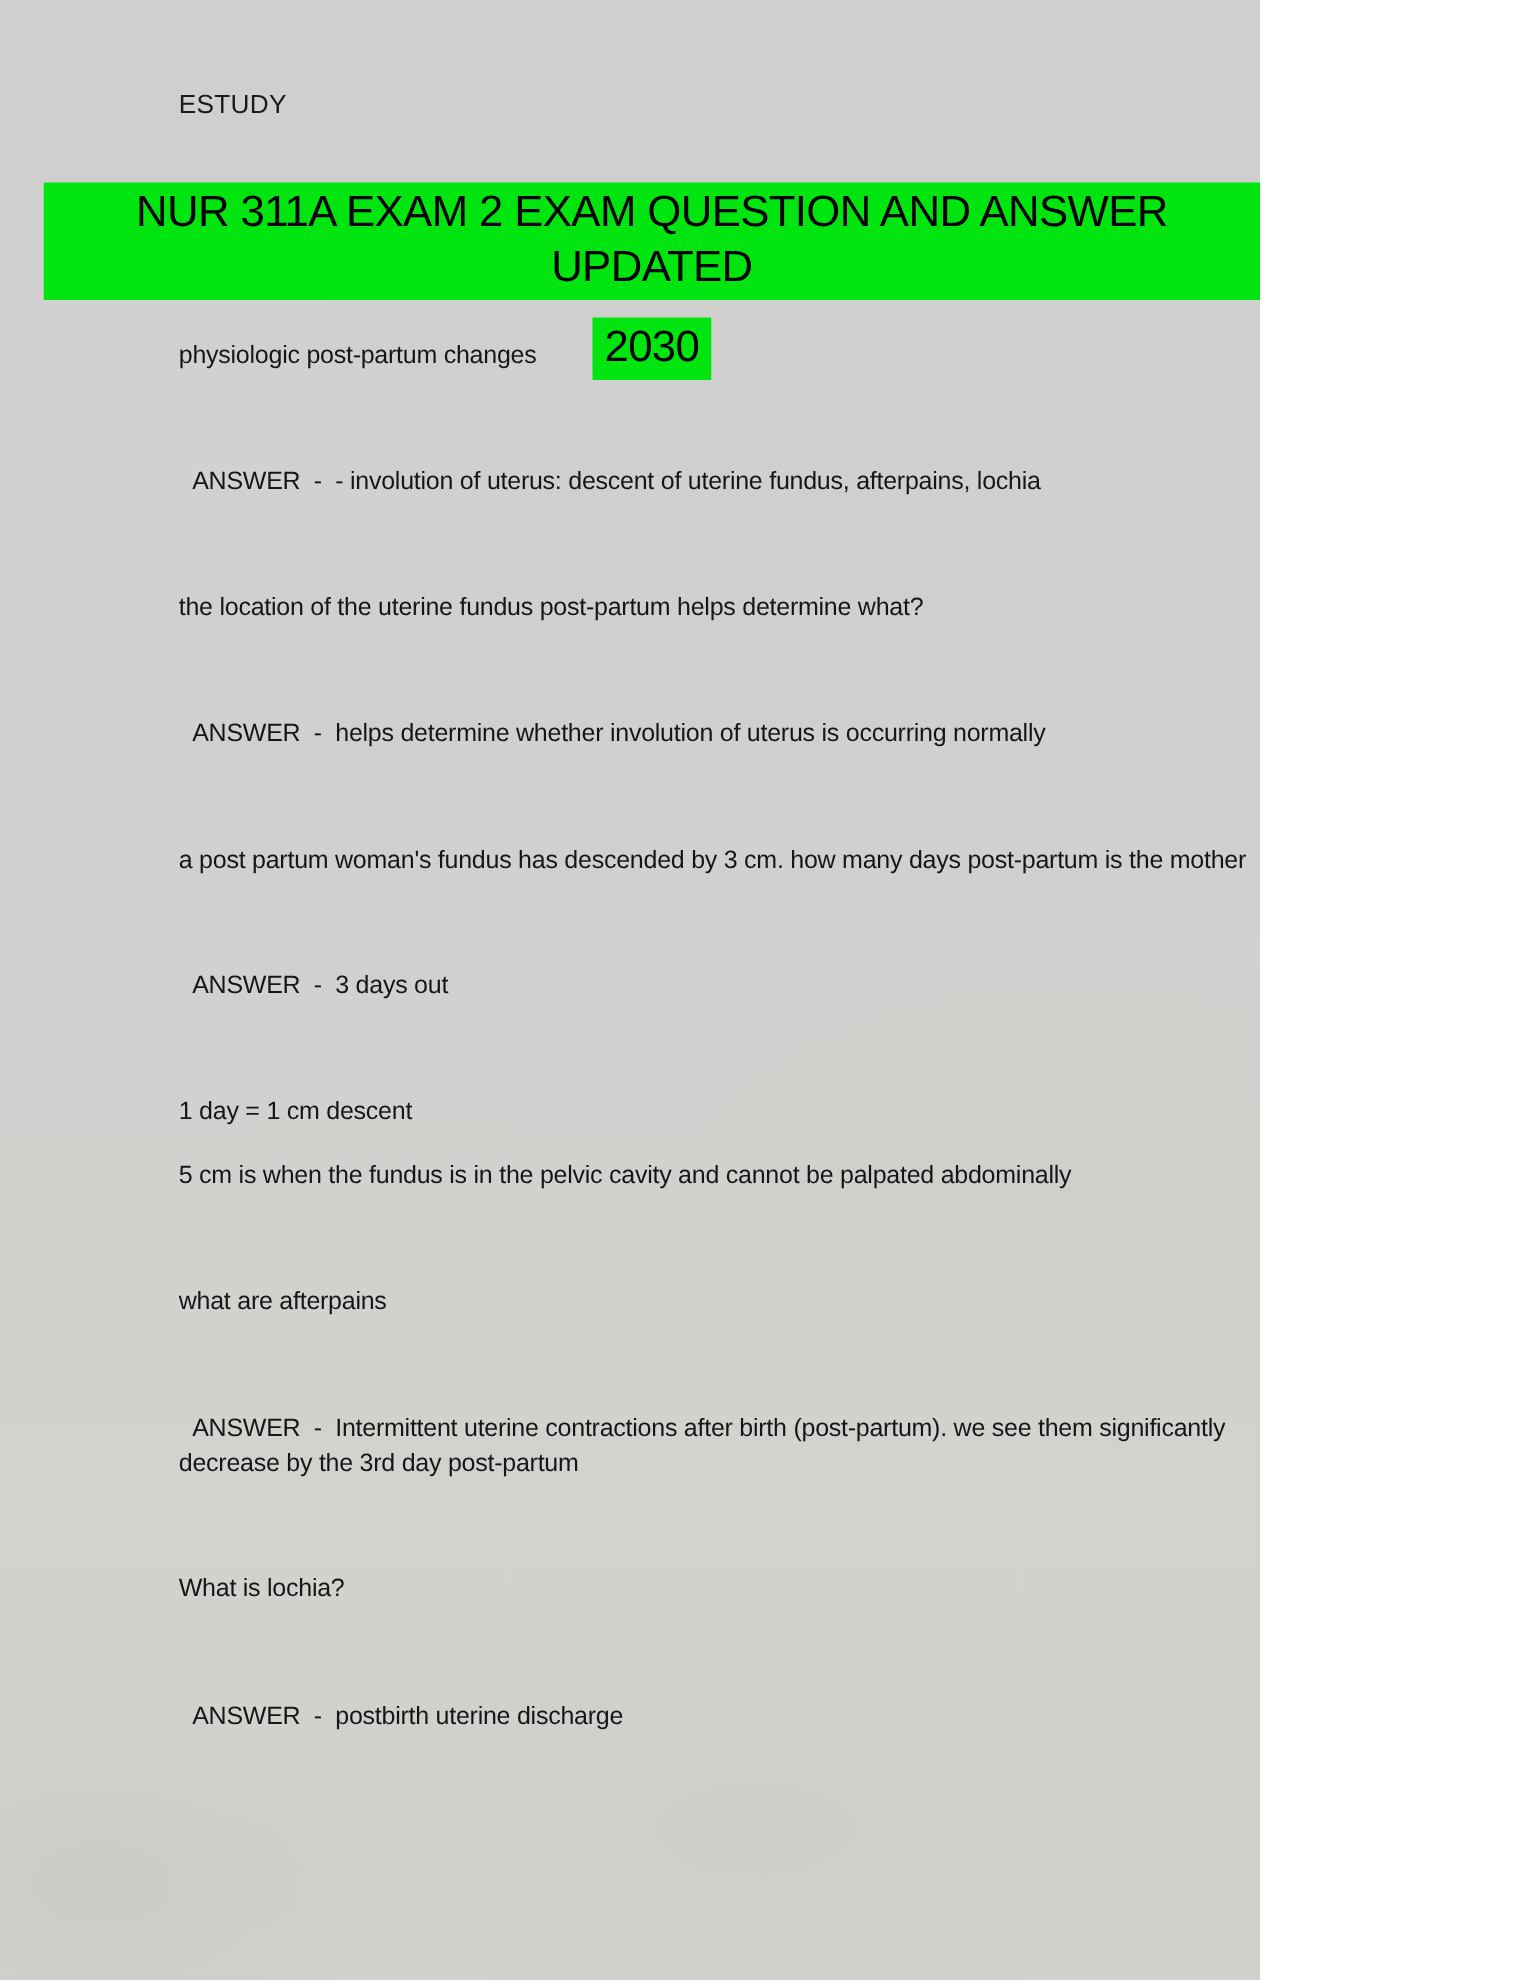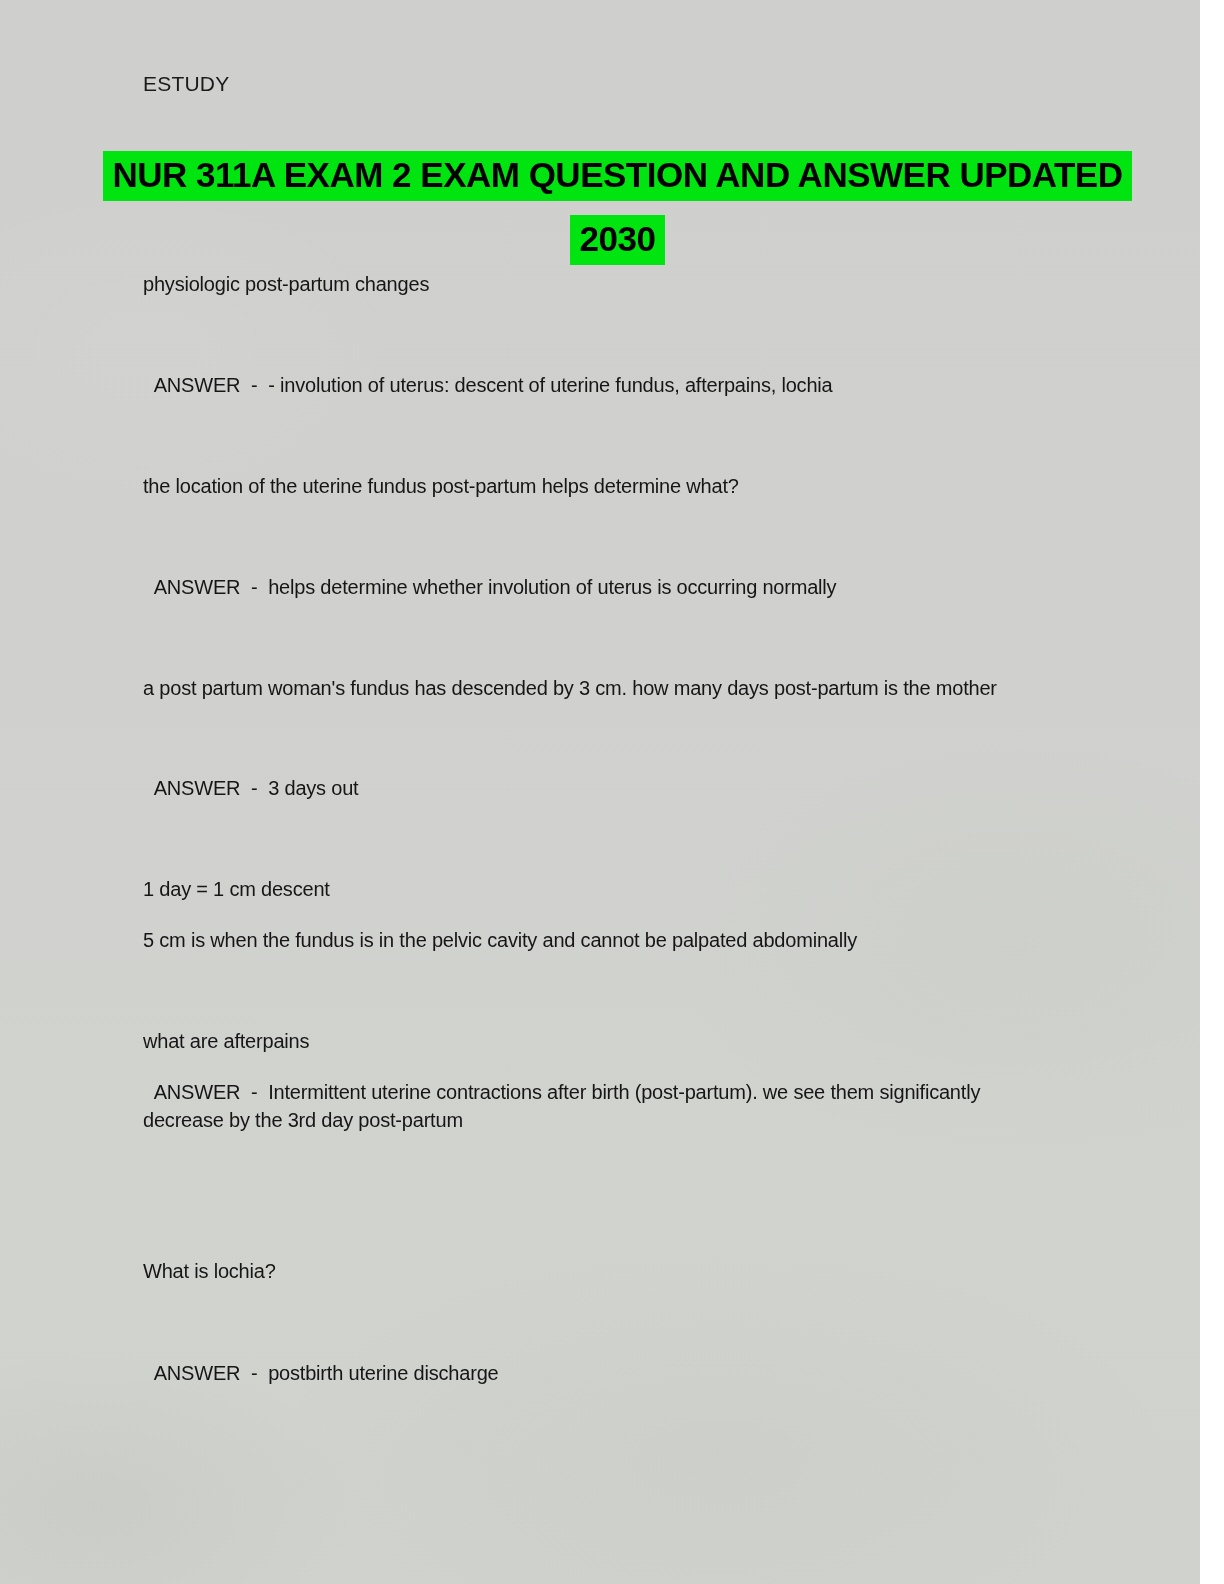--- a/index.html
+++ b/index.html
@@ -5,21 +5,21 @@
   * { margin: 0; padding: 0; box-sizing: border-box; }
 
   html, body {
     width: 1224px;
     height: 1584px;
     font-family: "Liberation Sans", sans-serif;
   }
 
   .page {
     position: relative;
-    width: 1200px;
+    width: 1008px;
     height: 1584px;
     background: linear-gradient(180deg, #cfd0cd 0%, #d0d1ce 40%, #d1d3cf 75%, #d0d2ce 100%);
     overflow: hidden;
     color: #151515;
   }
 
   
   .page::before {
     content: "";
     position: absolute;
@@ -40,21 +40,21 @@
     letter-spacing: 0.2px;
     color: #1b1b1b;
   }
 
   .title-wrap {
     position: absolute;
     left: 0;
     top: 146px;
     width: 100%;
     text-align: center;
-    font-weight: bold;
+    font-weight: normal;
     font-size: 35px;
     letter-spacing: -0.5px;
     line-height: 57px;
     color: #000;
     padding-left: 35px;
   }
 
   .title-line {
     display: inline-block;
     padding: 2px 10px 4px 10px;
@@ -92,18 +92,18 @@
 
   <div class="block" style="top:371px">  ANSWER  -  - involution of uterus: descent of uterine fundus, afterpains, lochia</div>
   <div class="block" style="top:270px">physiologic post-partum changes</div>
   <div class="block" style="top:573px">  ANSWER  -  helps determine whether involution of uterus is occurring normally</div>
   <div class="block" style="top:472px">the location of the uterine fundus post-partum helps determine what?</div>
   <div class="block" style="top:674px">a post partum woman's fundus has descended by 3 cm. how many days post-partum is the mother</div>
   <div class="block" style="top:774px">  ANSWER  -  3 days out</div>
   <div class="block" style="top:875px">1 day = 1 cm descent</div>
   <div class="block" style="top:926px">5 cm is when the fundus is in the pelvic cavity and cannot be palpated abdominally</div>
   <div class="block" style="top:1027px">what are afterpains</div>
-  <div class="block" style="top:1078px">  ANSWER  -  Intermittent uterine contractions after birth (post-partum). we see them significantly
+  <div class="block" style="top:1129px">  ANSWER  -  Intermittent uterine contractions after birth (post-partum). we see them significantly
 decrease by the 3rd day post-partum</div>
   <div class="block" style="top:1257px">What is lochia?</div>
   <div class="block" style="top:1359px">  ANSWER  -  postbirth uterine discharge</div>
 
 </div>
 
 </body></html>

